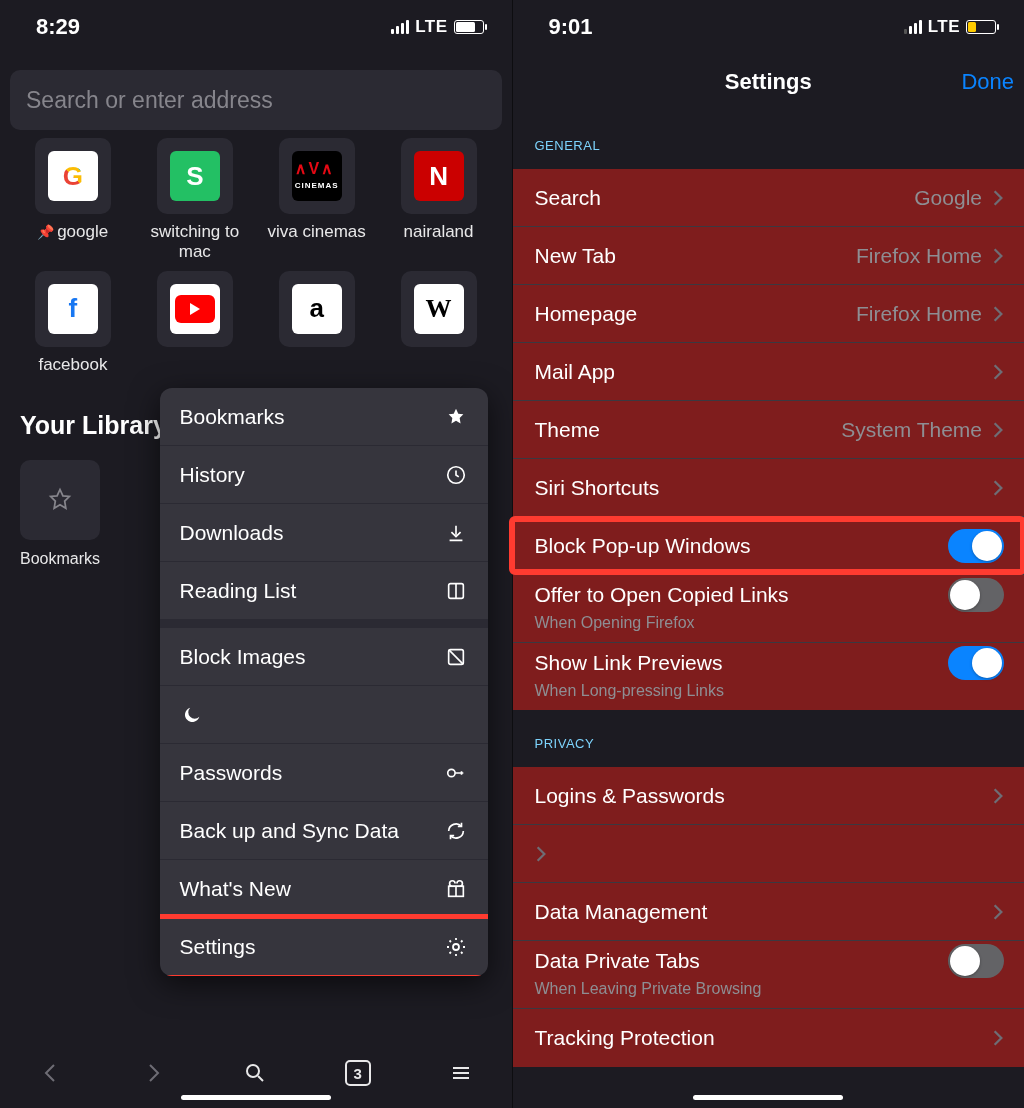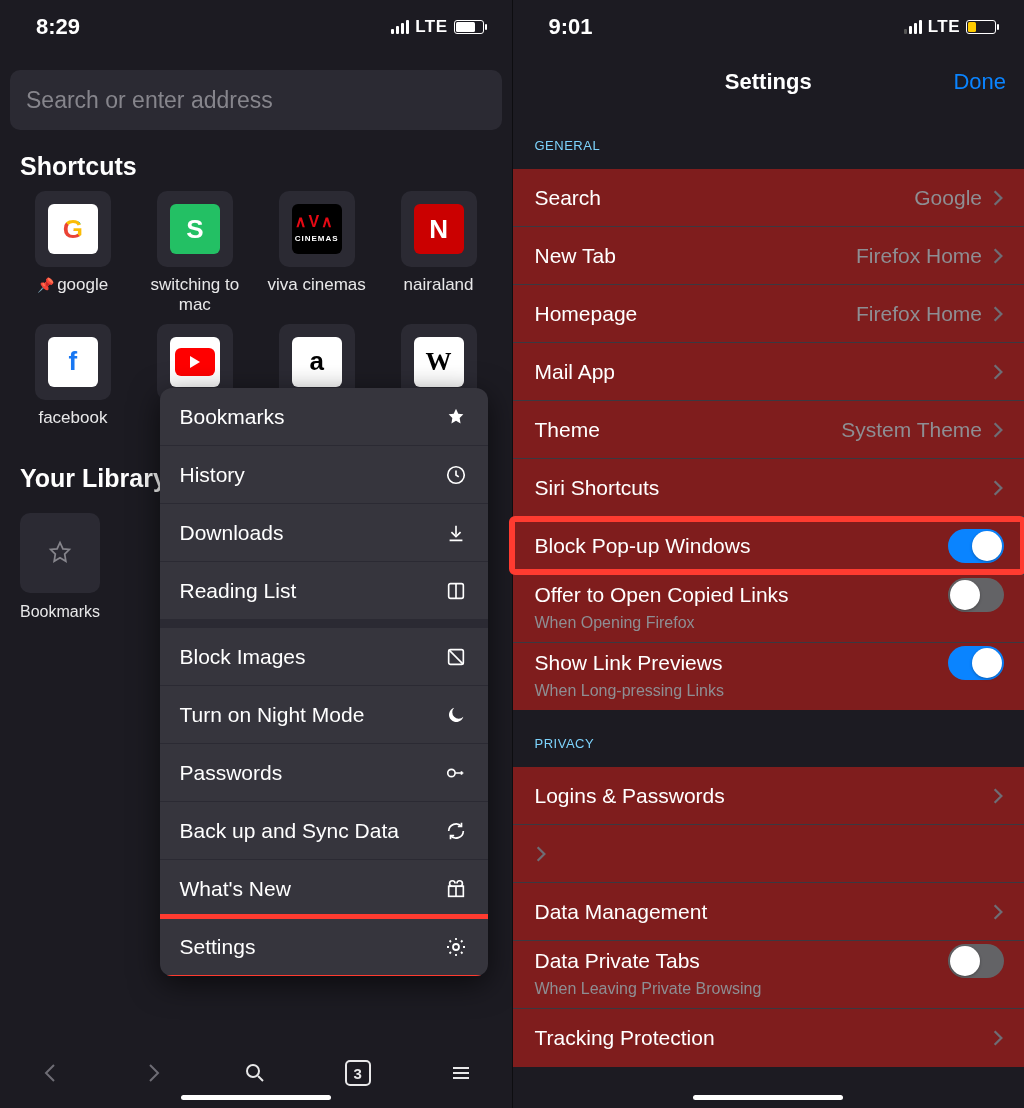--- a/index.html
+++ b/index.html
@@ -48,21 +48,21 @@
   .menu-sep{height:8px;background:#2b2a33;border-bottom:1px solid #2b2a33;}
   .hl-box{border:5px solid #ff3b30;border-radius:6px;position:absolute;left:-8px;right:-8px;top:-4px;bottom:-4px;pointer-events:none;}
   .menu-item.relpos{position:relative;}
   .bottombar{position:absolute;bottom:0;left:0;right:0;height:70px;display:flex;align-items:center;justify-content:space-around;color:#86858c;}
   .bottombar .ico{color:#86858c;}
   .bottombar .tabcount{width:26px;height:26px;border:2px solid #e8e8e9;border-radius:5px;display:flex;align-items:center;justify-content:center;font-size:15px;color:#e8e8e9;font-weight:600;}
   .homebar{position:absolute;bottom:8px;left:50%;transform:translateX(-50%);width:150px;height:5px;background:#fff;border-radius:3px;}
   
   .navhdr{display:flex;align-items:center;justify-content:center;height:60px;position:relative;margin-top:6px;}
   .navhdr .title{font-size:22px;font-weight:600;color:#fff;}
-  .navhdr .done{position:absolute;right:18px;color:#0a84ff;font-size:22px;}
+  .navhdr .done{position:absolute;right:10px;color:#0a84ff;font-size:22px;}
   .grouplabel{font-size:13px;color:#7dd3fc;padding:26px 22px 16px 22px;letter-spacing:0.5px;}
   .list{background:#7f1d1d;}
   .row{display:flex;align-items:center;min-height:58px;padding:0 20px 0 22px;border-bottom:1px solid #3a3941;position:relative;}
   .row:last-child{border-bottom:none;}
   .row .rlabel{flex:1;font-size:21px;color:#fff;}
   .row .rsub{font-size:16px;color:#8e8e93;margin-top:2px;}
   .row.col{flex-direction:column;align-items:flex-start;justify-content:center;padding-top:3px;padding-bottom:10px;}
   .row.col .rowwrap{display:flex;width:100%;align-items:center;}
   .row .rval{font-size:21px;color:#8e8e93;margin-right:10px;}
   .chev{color:#6e6d75;font-size:16px;}
@@ -94,21 +94,20 @@
       <div class="batt">
           <div class="batt-fill"></div>
         </div>
     </div>
   </div>
 
   <div class="searchbar">
     <span>Search or enter address</span>
   </div>
 
-  <div class="section-h">Shortcuts</div>
   <div class="shortcuts" id="shortcuts-grid">
       <div class="sc">
         <div class="sc-tile">
           <div class="sc-tile tile-g" style="width: 50px; height: 50px; border-radius: 6px; font-size: 26px;">
             <span class="gletter" style="background:linear-gradient(45deg,#4285f4 25%,#ea4335 25% 50%,#fbbc05 50% 75%,#34a853 75%);-webkit-background-clip:text;color:transparent;">G</span>
           </div>
         </div>
         <div class="sc-label"><span class="pin">📌</span>google</div>
       </div>
       <div class="sc">
@@ -214,21 +213,20 @@
       <div class="menu-item relpos">
         <span class="label">Block Images</span>
         <span class="ico">
           <svg width="22" height="22" viewBox="0 0 24 24" fill="none" stroke="#fff" stroke-width="1.8">
             <rect x="4" y="4" width="16" height="16" rx="2"></rect>
             <path d="M4 4l16 16"></path>
           </svg>
         </span>
       </div>
       <div class="menu-item relpos">
-        <span class="label">Turn on Night Mode</span>
         <span class="ico">
           <svg width="22" height="22" viewBox="0 0 24 24" fill="#fff">
             <path d="M20 14a8 8 0 11-10-10 7 7 0 0010 10z"></path>
           </svg>
         </span>
       </div>
       <div class="menu-item relpos">
         <span class="label">Passwords</span>
         <span class="ico">
           <svg width="22" height="22" viewBox="0 0 24 24" fill="none" stroke="#fff" stroke-width="1.8">

